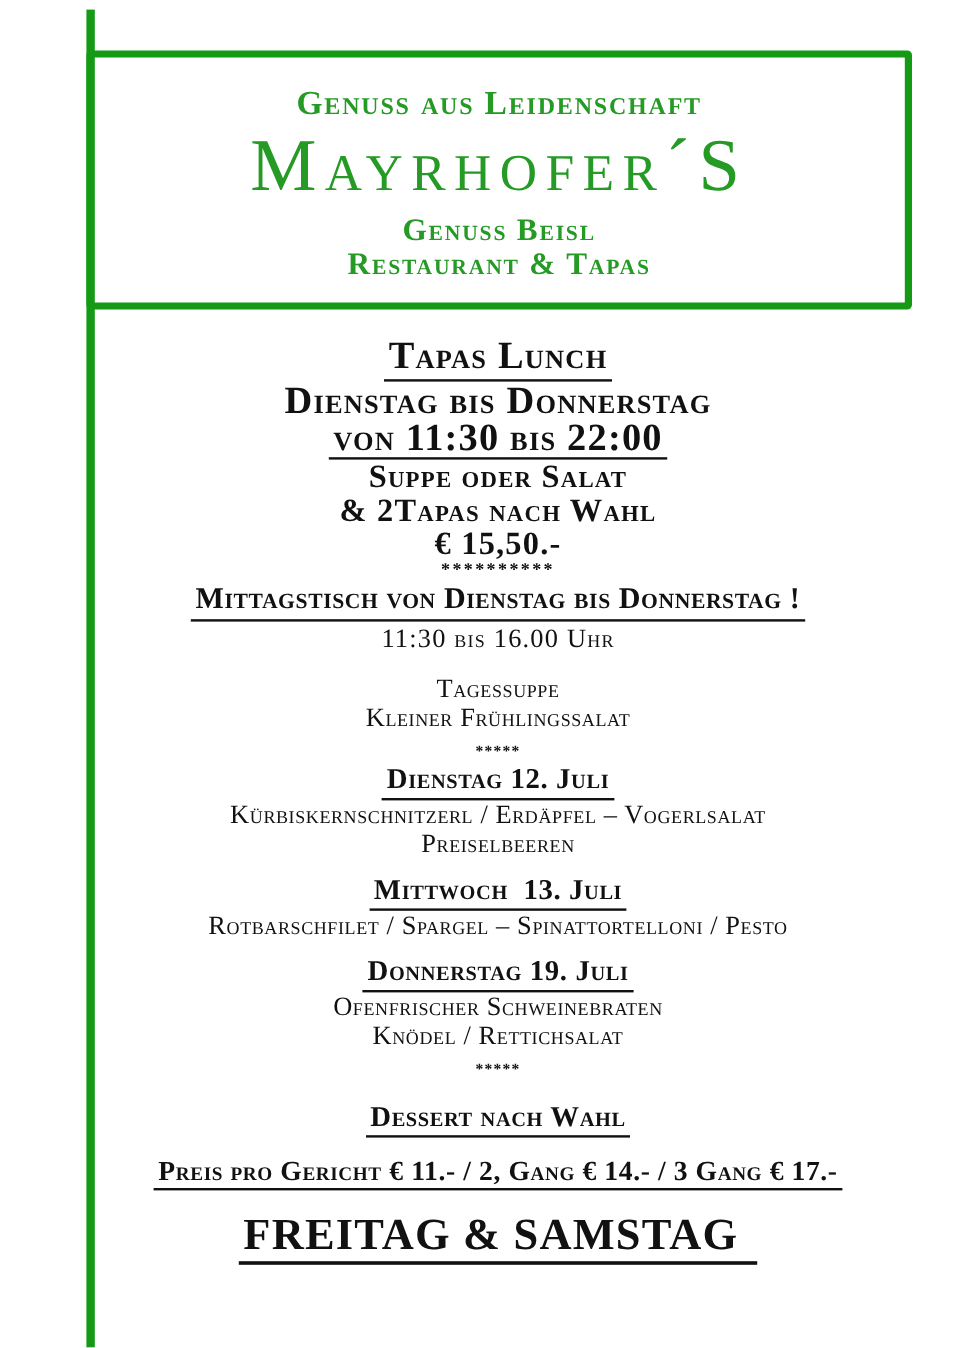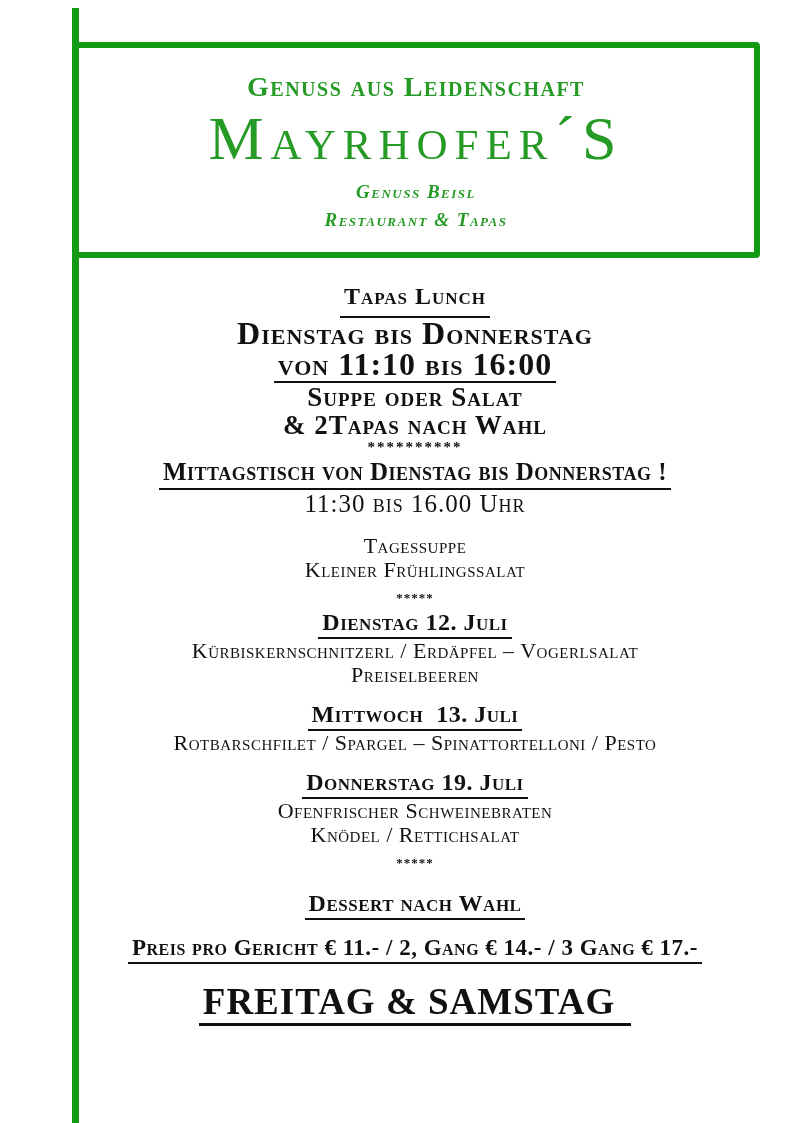--- a/index.html
+++ b/index.html
@@ -48,26 +48,25 @@
   }
   .logo-brand {
     margin-top: 4px;
     font-size: 62px;
     line-height: 64px;
     font-variant: small-caps;
     font-weight: 400;
     letter-spacing: 7px;
   }
   .logo-sub {
-    font-size: 19px;
+    font-size: 26px;
     line-height: 28px;
     font-variant: small-caps;
     font-weight: 600;
     letter-spacing: 1.5px;
-    font-style: italic;
   }
   .logo-sub.first { margin-top: 8px; }
 
   
   .content {
     position: absolute;
     left: 60px;
     right: 24px;
     top: 278px;
     text-align: center;
@@ -75,26 +74,26 @@
   .content > div { font-variant: small-caps; }
 
   [data-bind] { white-space: pre-wrap; }
 
   .u {
     display: inline-block;
     border-bottom: 2px solid #111111;
     padding: 0 4px 1px 4px;
   }
 
-  .l-title    { font-size: 24px; line-height: 37px; font-weight: 700; letter-spacing: 1px; }
+  .l-title    { font-size: 32px; line-height: 37px; font-weight: 700; letter-spacing: 1px; }
   .l-bold     { font-size: 32px; line-height: 31px; font-weight: 700; letter-spacing: 1px; }
   .l-bold2    { font-size: 27px; line-height: 28px; font-weight: 700; letter-spacing: 1px; }
   .sep-10     { font-size: 15px; line-height: 16px; font-weight: 700; letter-spacing: 2px; }
   .l-head     { font-size: 25px; line-height: 30px; font-weight: 700; letter-spacing: 0.5px; margin-top: 2px; }
-  .l-hours    { font-size: 25px; line-height: 28px; font-weight: 400; letter-spacing: 1px; }
+  .l-hours    { font-size: 22px; line-height: 28px; font-weight: 400; letter-spacing: 1px; }
   .l-light    { font-size: 22px; line-height: 24px; font-weight: 400; letter-spacing: 0.5px; }
   .l-starter  { margin-top: 16px; }
   .l-oder     { font-size: 19px; line-height: 22px; font-weight: 700; letter-spacing: 0.5px; }
   .sep-5      { font-size: 13px; line-height: 15px; font-weight: 700; letter-spacing: 1px; margin-top: 8px; }
   .day-head   { font-size: 24px; line-height: 27px; font-weight: 700; letter-spacing: 0.5px; margin-top: 4px; }
   .day-head.gap   { margin-top: 14px; }
   .l-dessert  { font-size: 24px; line-height: 27px; font-weight: 700; letter-spacing: 0.5px; margin-top: 20px; }
   .l-prices   { font-size: 23px; line-height: 27px; font-weight: 700; letter-spacing: 0.5px; margin-top: 14px; }
   .foot-1     { font-size: 37px; line-height: 40px; font-weight: 700; letter-spacing: 1px; margin-top: 18px; }
   .foot-2     { font-size: 37px; line-height: 40px; font-weight: 700; letter-spacing: 1px; }
@@ -112,23 +111,24 @@
     <div class="logo-tagline" data-bind="header.tagline">Genuss aus Leidenschaft</div>
     <div class="logo-brand" data-bind="header.brand">Mayrhofer´S</div>
     <div class="logo-sub first" data-bind="header.subtitle_line1">Genuss Beisl</div>
     <div class="logo-sub" data-bind="header.subtitle_line2">Restaurant &amp; Tapas</div>
   </div>
 
   <div class="content">
 
     <div class="l-title"><span class="u" data-bind="tapas_lunch.title">Tapas Lunch</span></div>
     <div class="l-bold" data-bind="tapas_lunch.days">Dienstag bis Donnerstag</div>
-    <div class="l-bold"><span class="u" data-bind="tapas_lunch.hours">von 11:10 bis 16:00</span></div>
+    <div class="l-bold"><span class="u" data-bind="tapas_lunch.hours">von 11:30 bis 22:00</span></div>
     <div class="l-bold2" data-bind="tapas_lunch.offer_line1">Suppe oder Salat</div>
     <div class="l-bold2" data-bind="tapas_lunch.offer_line2">&amp; 2Tapas nach Wahl</div>
+    <div class="l-bold2" data-bind="tapas_lunch.price">€ 15,50.-</div>
     <div class="sep-10" data-bind="tapas_lunch.separator">**********</div>
 
     <div class="l-head"><span class="u" data-bind="mittagstisch.heading">Mittagstisch von Dienstag bis Donnerstag !</span></div>
     <div class="l-hours" data-bind="mittagstisch.hours">11:30 bis 16.00 Uhr</div>
 
     <div class="l-light l-starter" data-bind="mittagstisch.starter_option1">Tagessuppe</div>
     <div class="l-light" data-bind="mittagstisch.starter_option2">Kleiner Frühlingssalat</div>
 
     <div class="sep-5" data-bind="mittagstisch.separator1">*****</div>
 

